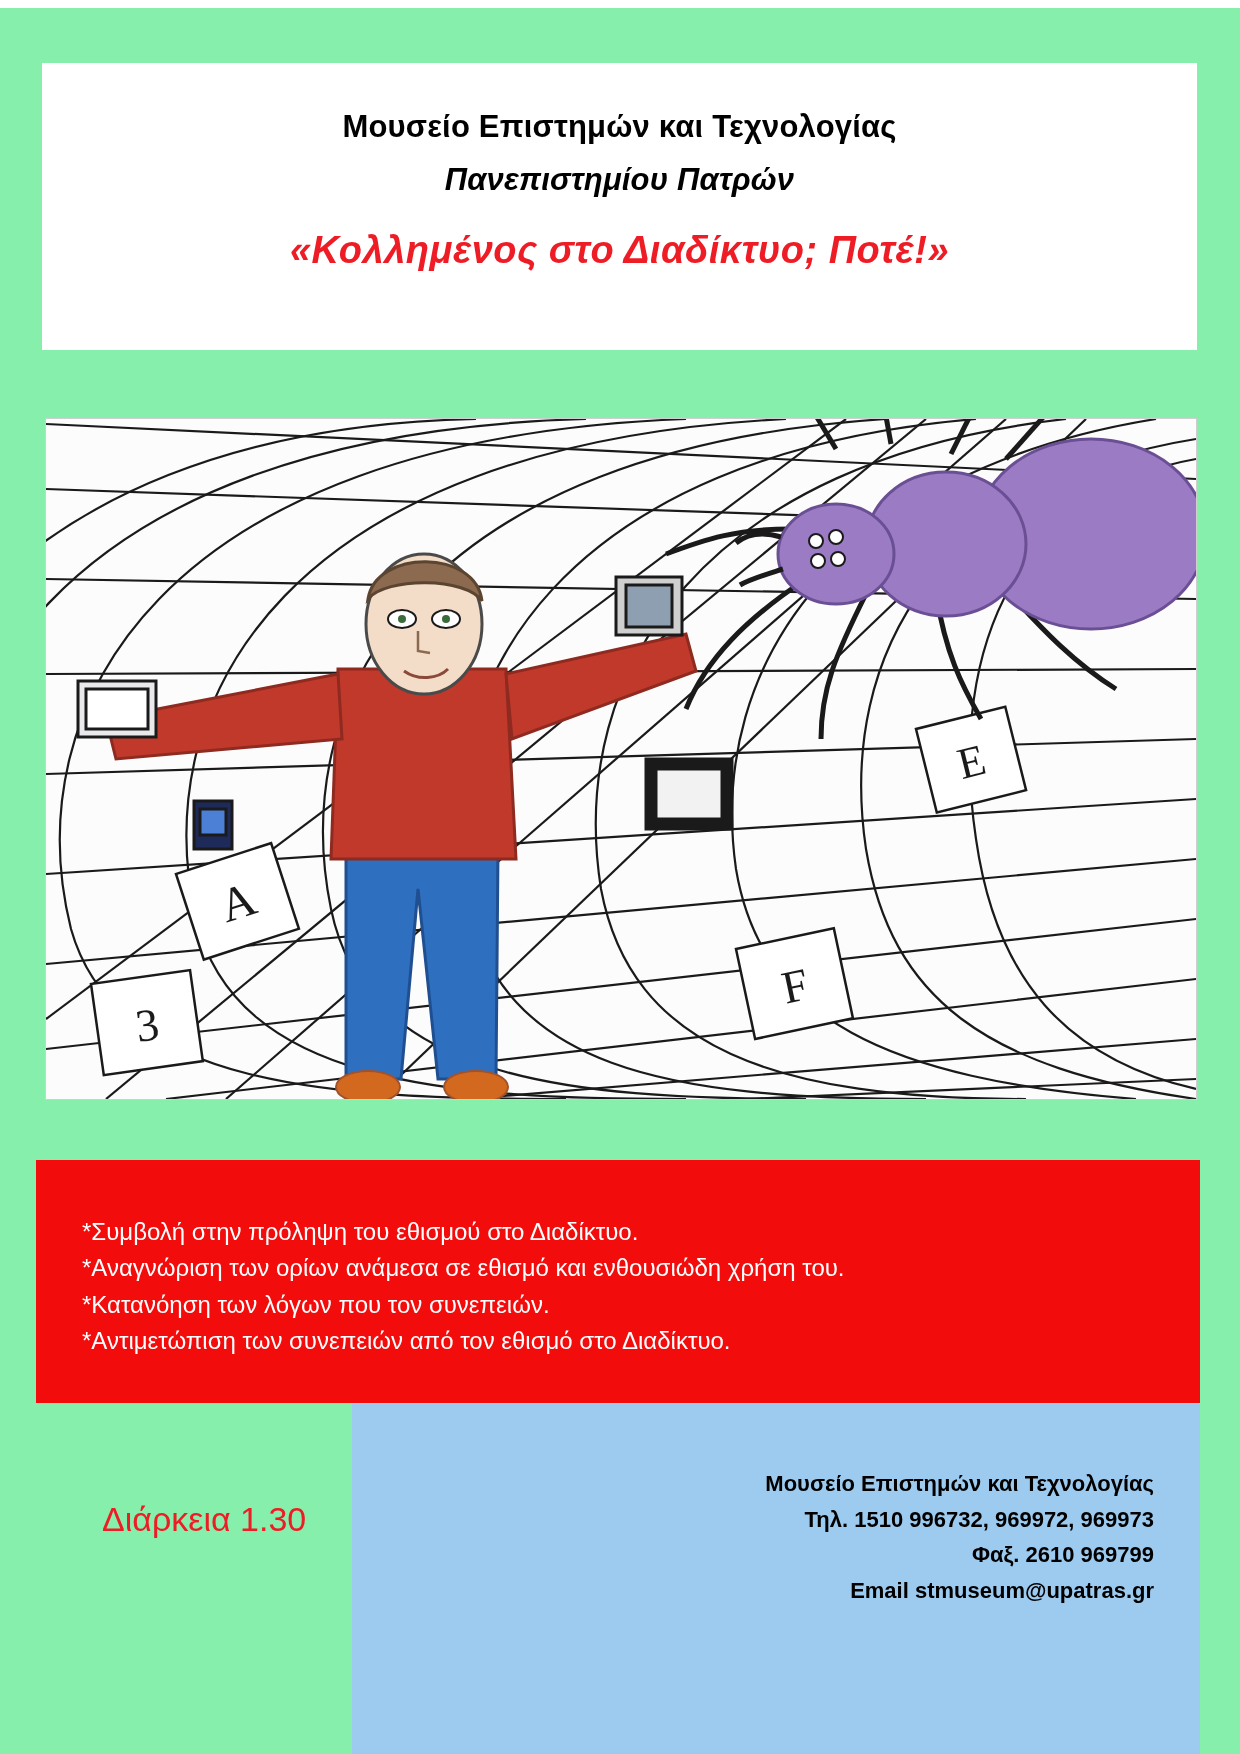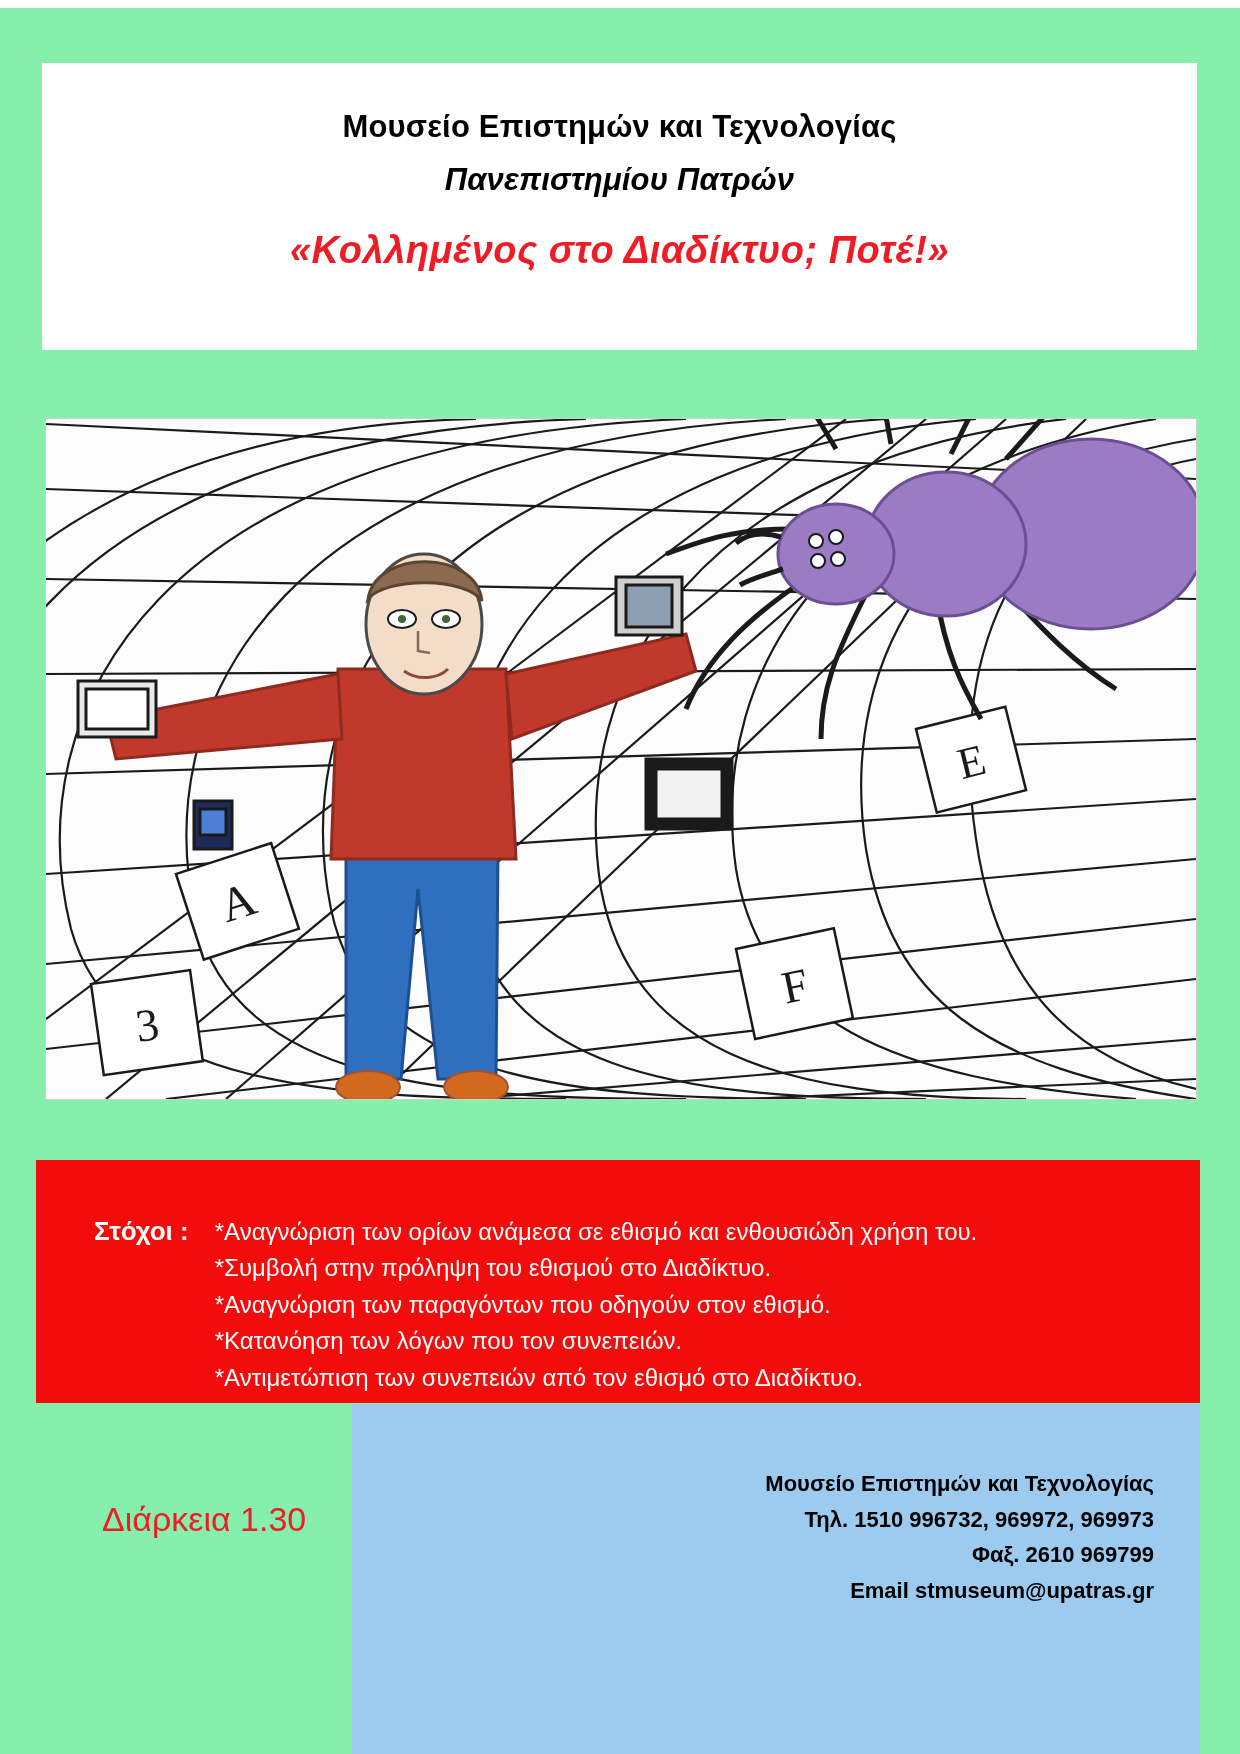--- a/index.html
+++ b/index.html
@@ -258,25 +258,23 @@
         <rect x="154" y="390" width="26" height="26" fill="#4c7fd6"></rect>
         <rect x="570" y="158" width="66" height="58" fill="#cfcfcf"></rect>
         <rect x="580" y="166" width="46" height="42" fill="#8f9fb2"></rect>
         <rect x="600" y="340" width="86" height="70" fill="#1a1a1a"></rect>
         <rect x="610" y="350" width="66" height="50" fill="#f2f2f2"></rect>
       </g>
     </svg>
   </div>
 
   <div class="goals">
-    <div class="goals-label">Στόχοι :</div>
     <div class="goals-list">
+      <div>*Συμβολή στην πρόληψη του εθισμού στο Διαδίκτυο.</div>
       <div>*Αναγνώριση των ορίων ανάμεσα σε εθισμό και ενθουσιώδη χρήση του.</div>
-      <div>*Συμβολή στην πρόληψη του εθισμού στο Διαδίκτυο.</div>
-      <div>*Αναγνώριση των παραγόντων που οδηγούν στον εθισμό.</div>
       <div>*Κατανόηση των λόγων που τον συνεπειών.</div>
       <div>*Αντιμετώπιση των συνεπειών από τον εθισμό στο Διαδίκτυο.</div>
     </div>
   </div>
 
   <div class="duration">Διάρκεια  1.30</div>
 
   <div class="contact">
     <div>Μουσείο Επιστημών και Τεχνολογίας</div>
     <div>Τηλ. 1510 996732, 969972, 969973</div>

